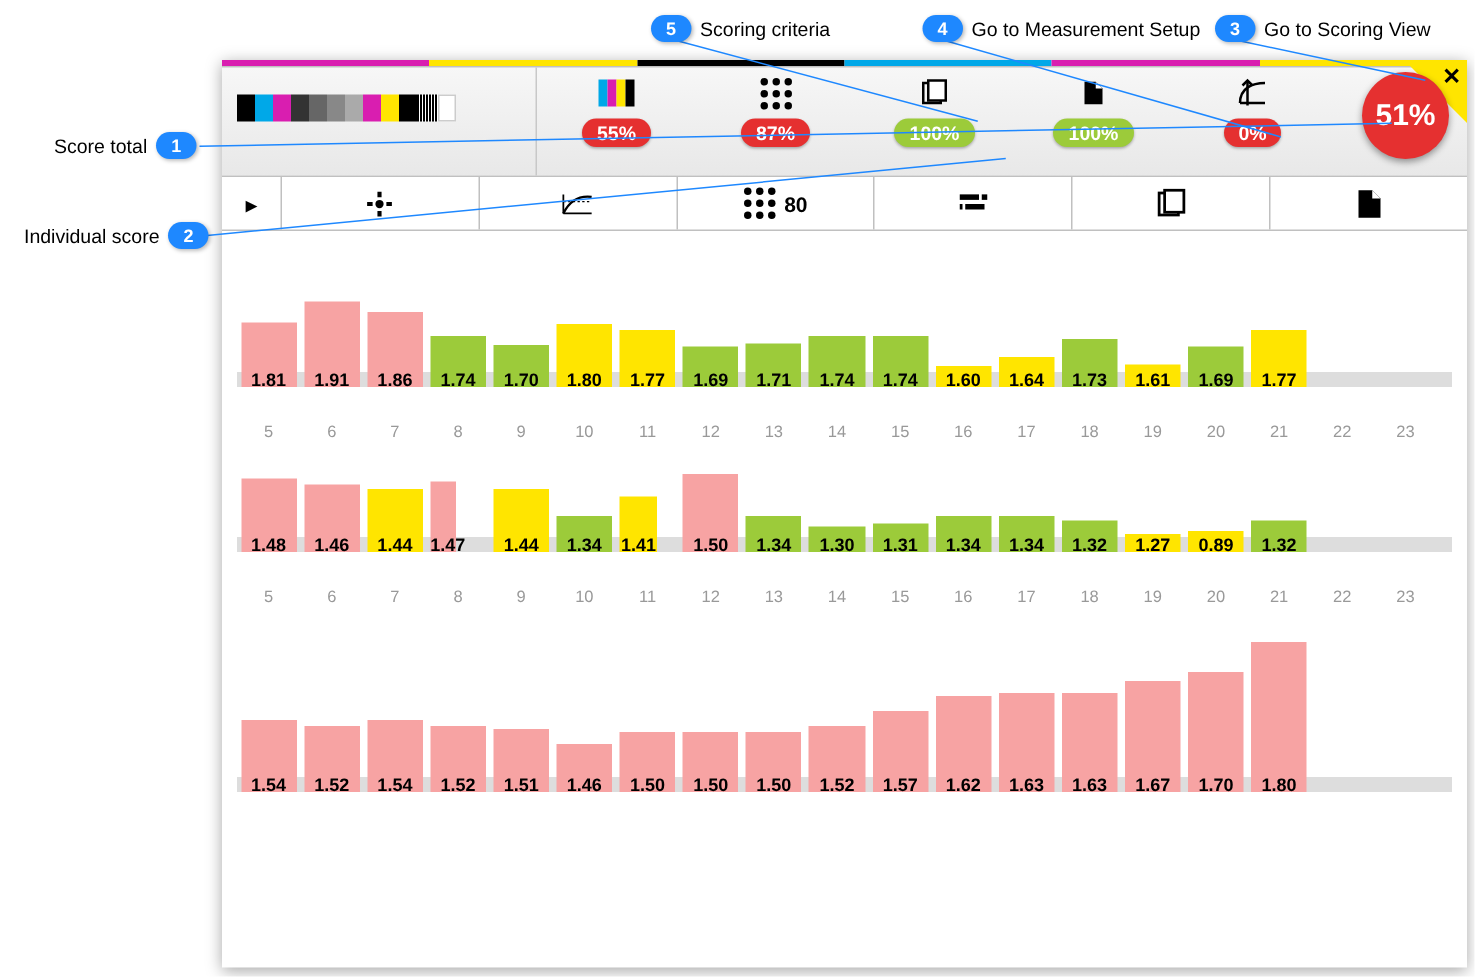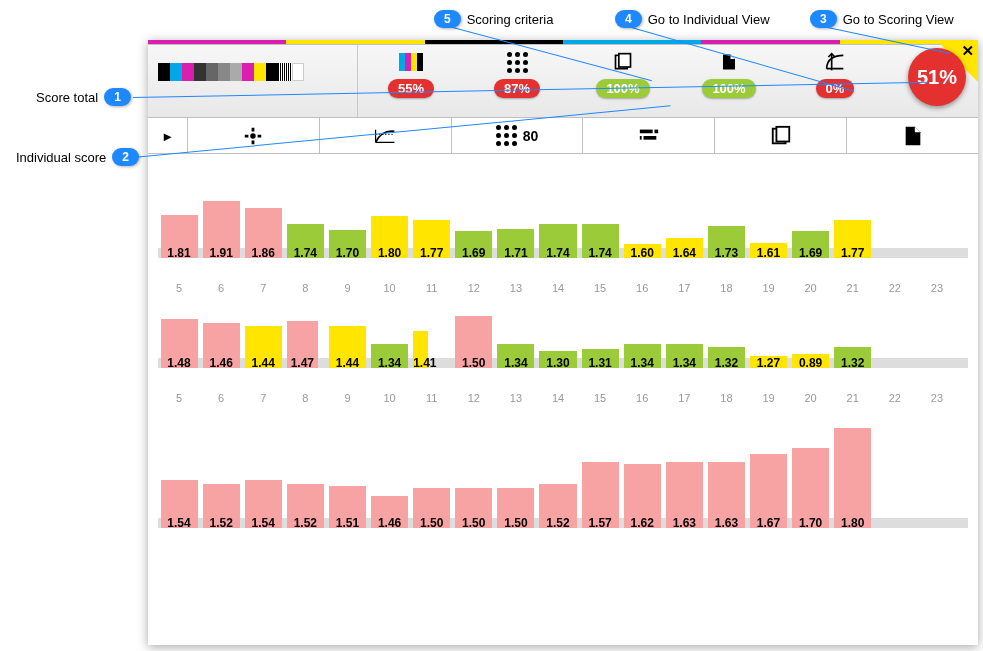--- a/index.html
+++ b/index.html
@@ -64,21 +64,21 @@
 </head>
 <body>
 <div class="page">
 
 <div class="callout" style="left:434px;top:10px;">
   <span class="badge">5</span>
   <span class="label">Scoring criteria</span>
 </div>
 <div class="callout" style="left:615px;top:10px;">
   <span class="badge">4</span>
-  <span class="label">Go to Individual View</span>
+  <span class="label">Go to Measurement Setup</span>
 </div>
 <div class="callout" style="left:810px;top:10px;">
   <span class="badge">3</span>
   <span class="label">Go to Scoring View</span>
 </div>
 <div class="cline" style="left:449px;top:26px;width:210px;transform:rotate(15deg);"></div>
 <div class="cline" style="left:628px;top:26px;width:235px;transform:rotate(16deg);"></div>
 <div class="cline" style="left:823px;top:26px;width:130px;transform:rotate(12deg);"></div>
 
 <div class="callout" style="left:30px;top:88px;">
@@ -351,30 +351,30 @@
           <div class="baseline" style="bottom: 4px;"></div>
           <div class="bar r" style="left: 2.52632px; width: 37.0526px; height: 49px; bottom: 4px;">
             <div class="vlabel">1.48</div>
           </div>
           <div class="bar r" style="left: 44.6316px; width: 37.0526px; height: 45.5px; bottom: 4px;">
             <div class="vlabel">1.46</div>
           </div>
           <div class="bar y" style="left: 86.7368px; width: 37.0526px; height: 42px; bottom: 4px;">
             <div class="vlabel">1.44</div>
           </div>
-          <div class="bar r" style="left: 128.842px; width: 31px; height: 47.25px; bottom: 4px;">
+          <div class="bar r" style="left: 128.842px; width: 17px; height: 47.25px; bottom: 4px;">
             <div class="vlabel">1.47</div>
           </div>
           <div class="bar y" style="left: 170.947px; width: 37.0526px; height: 42px; bottom: 4px;">
             <div class="vlabel">1.44</div>
           </div>
           <div class="bar g" style="left: 213.053px; width: 37.0526px; height: 24.5px; bottom: 4px;">
             <div class="vlabel">1.34</div>
           </div>
-          <div class="bar y" style="left: 255.158px; width: 15px; height: 36.75px; bottom: 4px;">
+          <div class="bar y" style="left: 255.158px; width: 25px; height: 36.75px; bottom: 4px;">
             <div class="vlabel">1.41</div>
           </div>
           <div class="bar r" style="left: 297.263px; width: 37.0526px; height: 52.5px; bottom: 4px;">
             <div class="vlabel">1.50</div>
           </div>
           <div class="bar g" style="left: 339.368px; width: 37.0526px; height: 24.5px; bottom: 4px;">
             <div class="vlabel">1.34</div>
           </div>
           <div class="bar g" style="left: 381.474px; width: 37.0526px; height: 17.5px; bottom: 4px;">
             <div class="vlabel">1.30</div>
@@ -465,21 +465,21 @@
           </div>
           <div class="bar r" style="left: 297.263px; width: 37.0526px; height: 40px; bottom: 4px;">
             <div class="vlabel">1.50</div>
           </div>
           <div class="bar r" style="left: 339.368px; width: 37.0526px; height: 40px; bottom: 4px;">
             <div class="vlabel">1.50</div>
           </div>
           <div class="bar r" style="left: 381.474px; width: 37.0526px; height: 44px; bottom: 4px;">
             <div class="vlabel">1.52</div>
           </div>
-          <div class="bar r" style="left: 423.579px; width: 37.0526px; height: 66px; bottom: 4px; text-decoration: underline;">
+          <div class="bar r" style="left: 423.579px; width: 37.0526px; height: 54px; bottom: 4px; text-decoration: underline;">
             <div class="vlabel">1.57</div>
           </div>
           <div class="bar r" style="left: 465.684px; width: 37.0526px; height: 64px; bottom: 4px;">
             <div class="vlabel">1.62</div>
           </div>
           <div class="bar r" style="left: 507.789px; width: 37.0526px; height: 66px; bottom: 4px;">
             <div class="vlabel">1.63</div>
           </div>
           <div class="bar r" style="left: 549.895px; width: 37.0526px; height: 66px; bottom: 4px;">
             <div class="vlabel">1.63</div>

